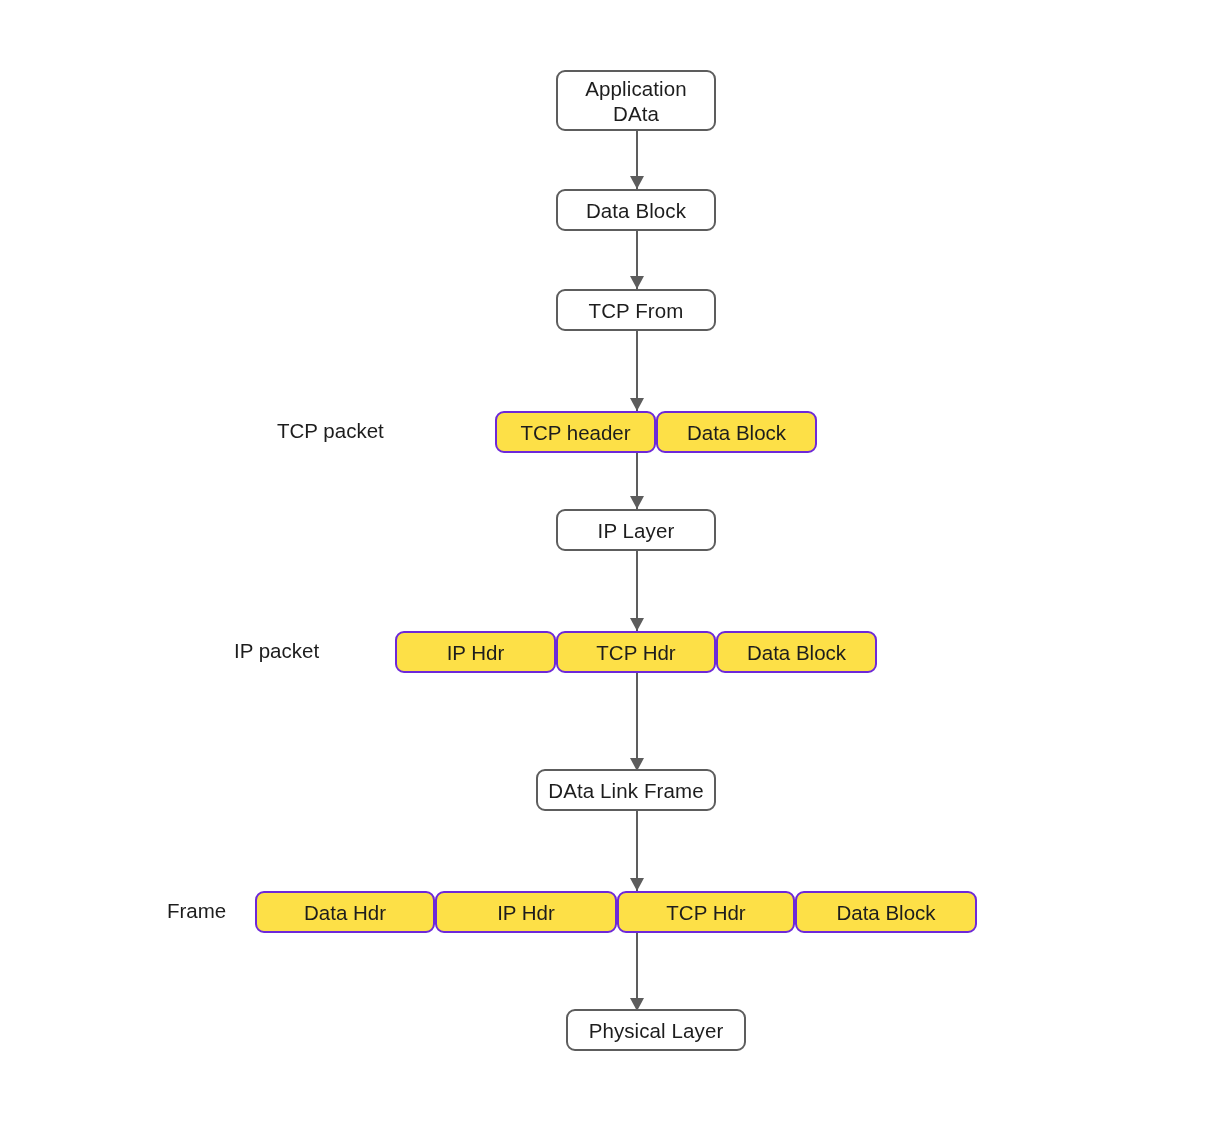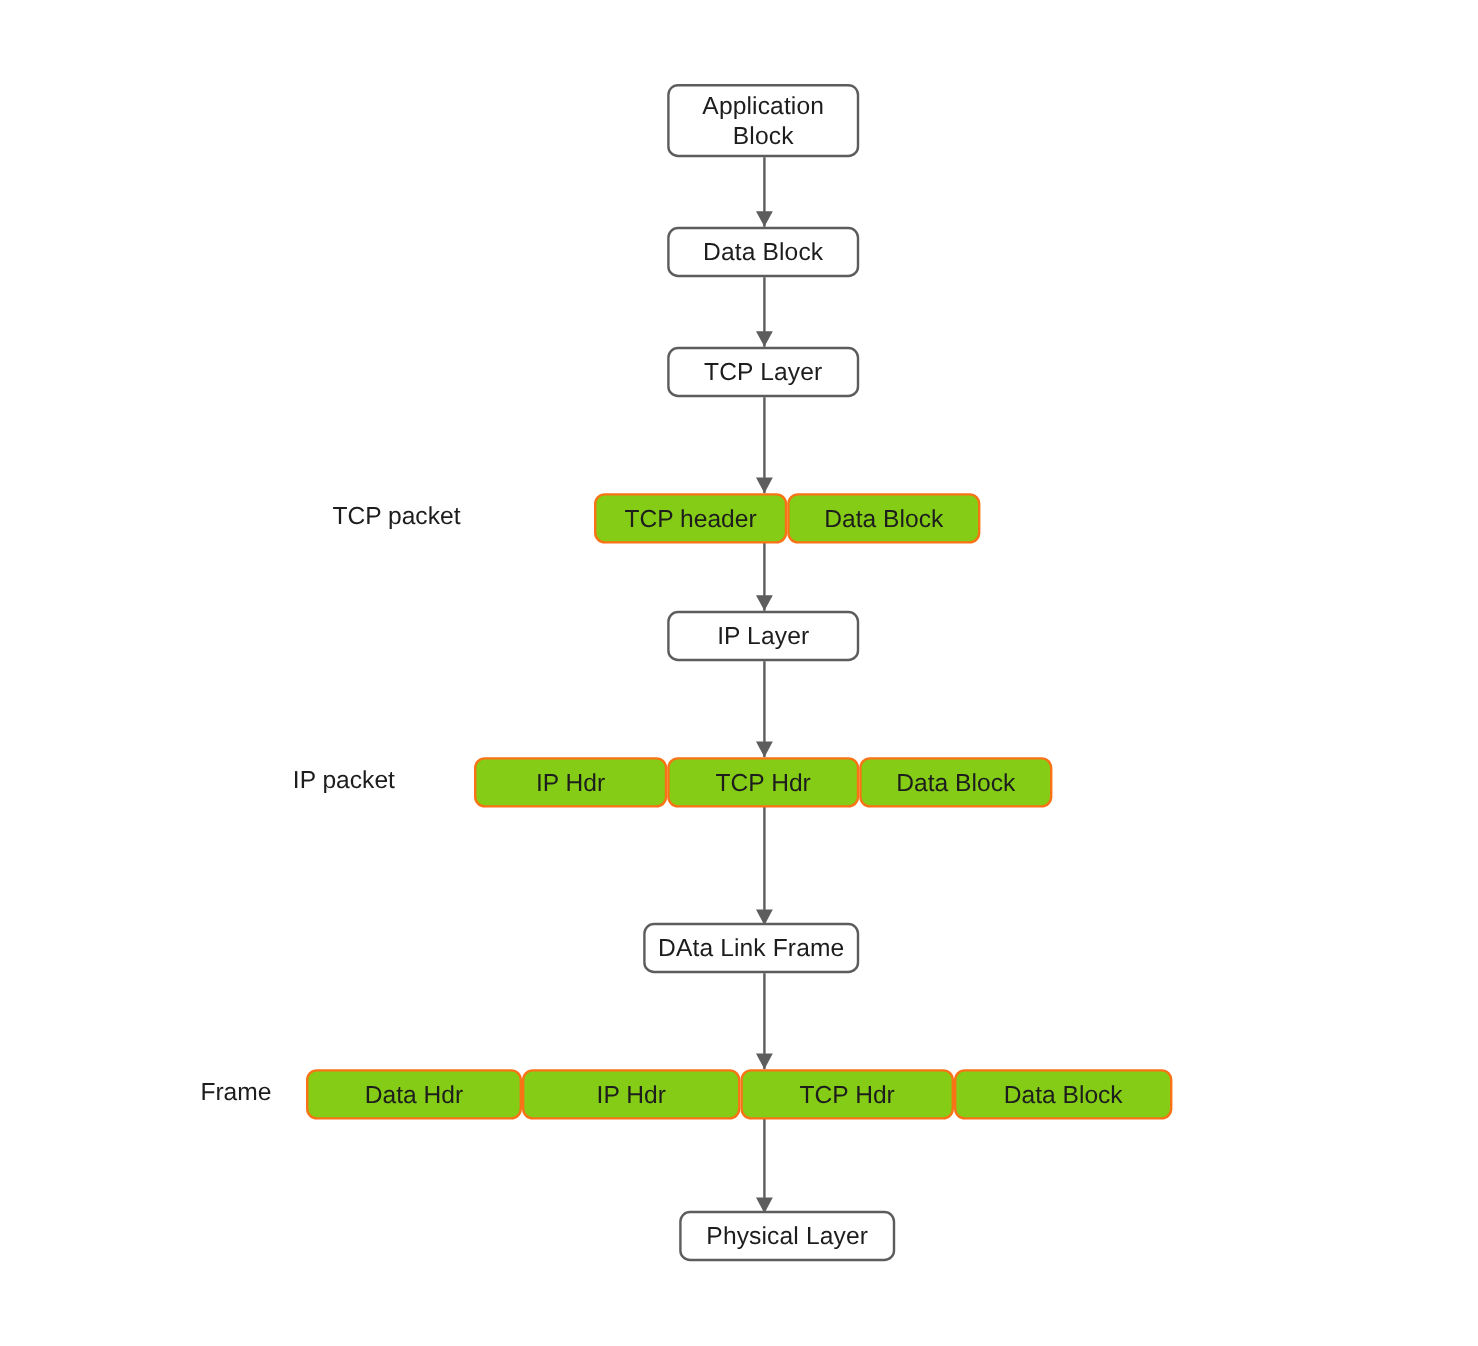--- a/index.html
+++ b/index.html
@@ -41,23 +41,23 @@
   }
 
   
   .packet-row {
     position: absolute;
     z-index: 3;
     display: flex;
   }
   .packet-row .seg {
     box-sizing: border-box;
-    border: 2px solid #f97316;
+    border: 2px solid #6d28d9;
     border-radius: 9px;
-    background: #84cc16;
+    background: #fde047;
     color: #1d1d1d;
     display: flex;
     align-items: center;
     justify-content: center;
     text-align: center;
     font-size: 20.5px;
     line-height: 25px;
     height: 100%;
   }
 
@@ -134,29 +134,29 @@
     <div class="head" style="top:67px;"></div>
   </div>
 
   <div class="connector" style="left:636px; top:931px; height:80px;">
     <div class="stem" style="height:80px;"></div>
     <div class="head" style="top:67px;"></div>
   </div>
 
   <div class="node two-line" style="left:556px; top:70px; width:160px; height:61px;">
     <span>Application</span>
-    <span>Block</span>
+    <span>DAta</span>
   </div>
 
   <div class="node" style="left:556px; top:189px; width:160px; height:42px;">
     <span>Data Block</span>
   </div>
 
   <div class="node" style="left:556px; top:289px; width:160px; height:42px;">
-    <span>TCP Layer</span>
+    <span>TCP From</span>
   </div>
 
   <div class="node" style="left:556px; top:509px; width:160px; height:42px;">
     <span>IP Layer</span>
   </div>
 
   <div class="node" style="left:536px; top:769px; width:180px; height:42px;">
     <span>DAta Link Frame</span>
   </div>
 
@@ -168,21 +168,21 @@
 
   <div class="packet-row" style="left:495px; top:411px; height:42px;">
     <div class="seg" style="width:161px;">
       <span>TCP header</span>
     </div>
     <div class="seg" style="width:161px;">
       <span>Data Block</span>
     </div>
   </div>
 
-  <div class="side-label" style="left:244px; top:638px;">IP packet</div>
+  <div class="side-label" style="left:234px; top:638px;">IP packet</div>
 
   <div class="packet-row" style="left:395px; top:631px; height:42px;">
     <div class="seg" style="width:161px;">
       <span>IP Hdr</span>
     </div>
     <div class="seg" style="width:160px;">
       <span>TCP Hdr</span>
     </div>
     <div class="seg" style="width:161px;">
       <span>Data Block</span>

